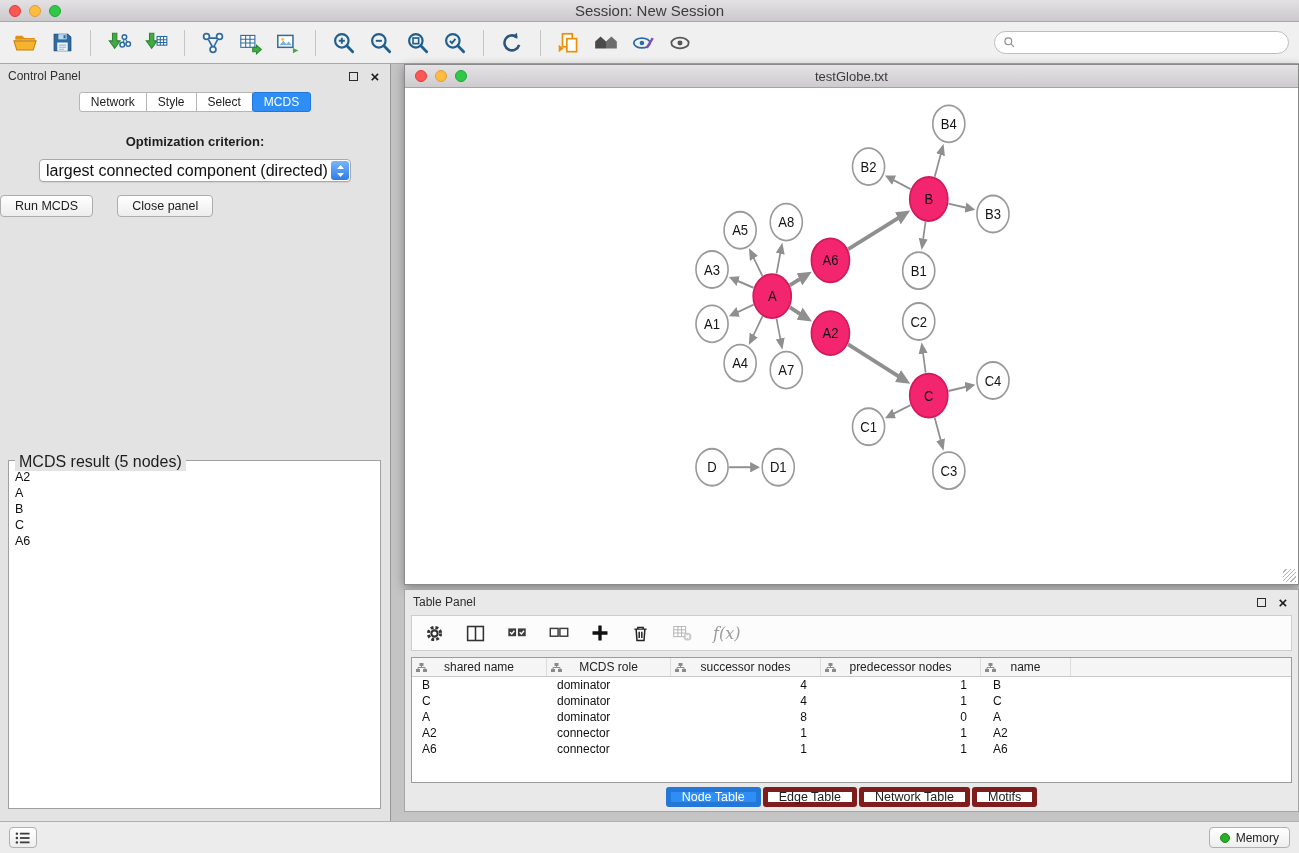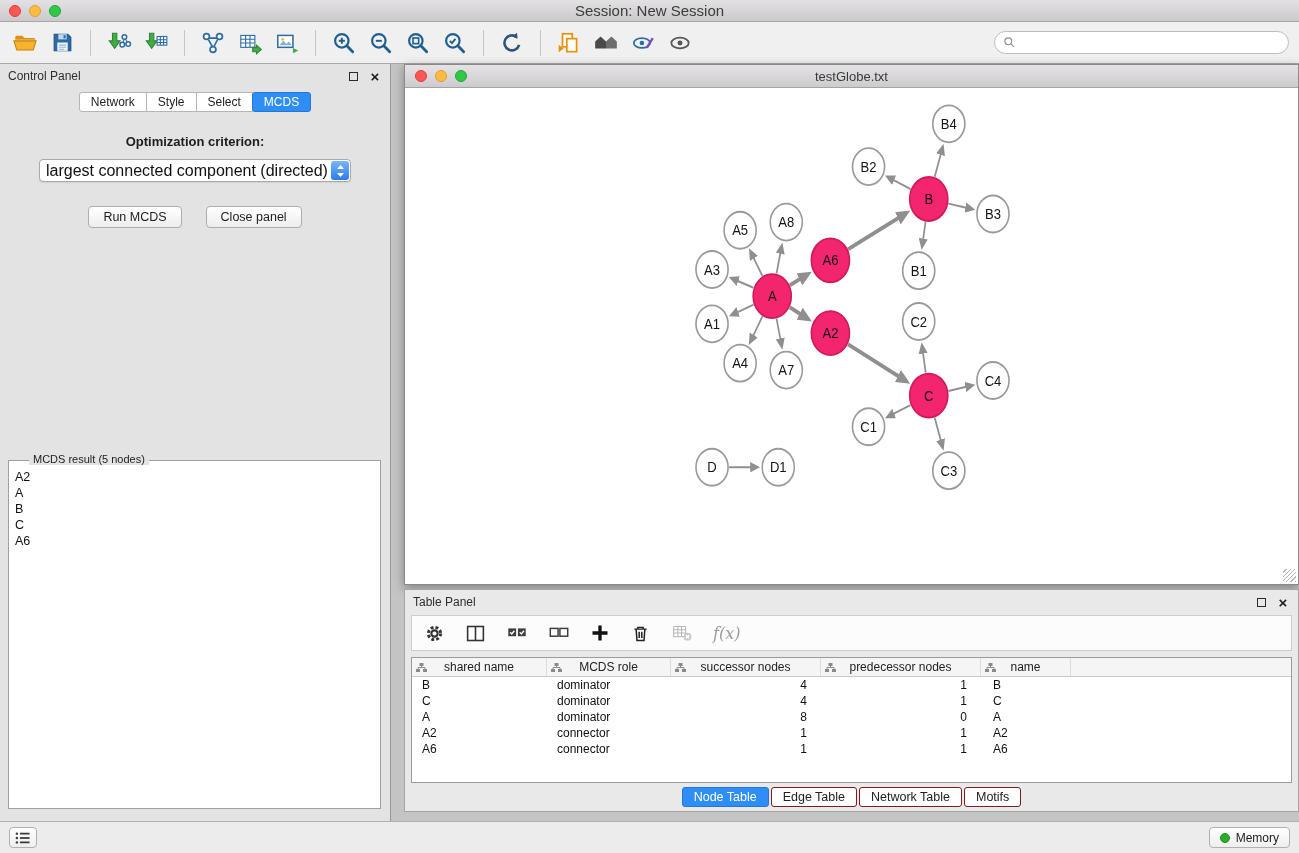--- a/index.html
+++ b/index.html
@@ -51,29 +51,29 @@
   .ptab.active { background:#2f8ef5; border-color:#2377d6; color:#fff; border-radius:3px; }
 
   .opt-label { text-align:center; margin-top:22px; font-size:13px; color:#1d1d1d;font-weight:bold; }
   .combo { width:312px; height:23px; margin:10px auto 0; background:#fff;
     border:1px solid #a9a9a9; border-radius:4px; position:relative; font-size:16px;
     line-height:21px; padding-left:6px; color:#111;
     box-shadow:0 1px 1px rgba(0,0,0,.08); }
   .combo .stepper { position:absolute; right:1px; top:1px; bottom:1px; width:18px;
     background:linear-gradient(#79b6f9,#2e7ce9); border-radius:3px;
     display:flex; align-items:center; justify-content:center; }
-  .btnrow { display:flex; justify-content:center; gap:24px; margin-top:24px; }
+  .btnrow { display:flex; gap:24px; margin-top:13px; }
   .btn { height:22px; padding:0 14px; font-size:12.5px; color:#1d1d1d;
     background:linear-gradient(#ffffff,#ededed); border:1px solid #adadad;
     border-radius:4px; }
 
   .fieldset { position:absolute; left:8px; right:9px; top:396px; bottom:12px;
     border:1px solid #a0a0a0; background:#fff; }
-  .legend { position:absolute; top:-8px; left:20px; background:#e3e3e3; padding:0 4px;
-    font-size:11px; color:#1d1d1d; }
+  .legend { position:absolute; top:-8px; left:6px; background:#e3e3e3; padding:0 4px;
+    font-size:16px; color:#1d1d1d; }
   .result-list { padding:8px 6px; }
   .ritem { font-size:12.5px; line-height:16px; color:#111; }
 
   
   .rpane { flex:1; display:flex; flex-direction:column; background:#c4c4c4;
     padding-left:13px; }
 
   .netwin { height:521px; flex:none; background:#fff; border:1px solid #8a8a8a;
     box-shadow:0 3px 10px rgba(0,0,0,.35); display:flex; flex-direction:column; }
   .nw-title { height:23px; background:linear-gradient(#e5e3e5,#cdcbcd);
@@ -108,21 +108,21 @@
   .col0{width:135px} .col1{width:124px} .col2{width:150px} .col3{width:160px} .col4{width:90px}
   .filler{flex:1; border-right:none;}
   .trow { display:flex; height:16px; align-items:center; }
   .td { font-size:12px; color:#111; padding-left:10px; }
   .td.col2, .td.col3 { text-align:right; padding-left:0; padding-right:14px; }
   .td.col4 { padding-left:12px; }
 
   .btabs { height:28px; display:flex; justify-content:center; align-items:center;
     gap:2px; flex:none; }
   .btab { height:20px; padding:0 11px; display:flex; align-items:center; font-size:12.5px;
-    background:#fff; border:1px solid #7f1d1d; border-radius:3px; }
+    background:#fff; border:5px solid #7f1d1d; border-radius:3px; }
   .btab.active { background:#2f8ef5; border-color:#2377d6; color:#fff; }
 
   
   .statusbar { position:absolute; bottom:0; left:0; right:0; height:32px;
     background:#ececec; border-top:1px solid #b0b0b0; display:flex; align-items:center;
     padding:0 9px; }
   .sbtn { width:28px; height:21px; border:1px solid #b0b0b0; border-radius:4px;
     background:linear-gradient(#fff,#eee); display:flex; align-items:center;
     justify-content:center; }
   .mem { margin-left:auto; display:flex; align-items:center; gap:6px; height:21px;

